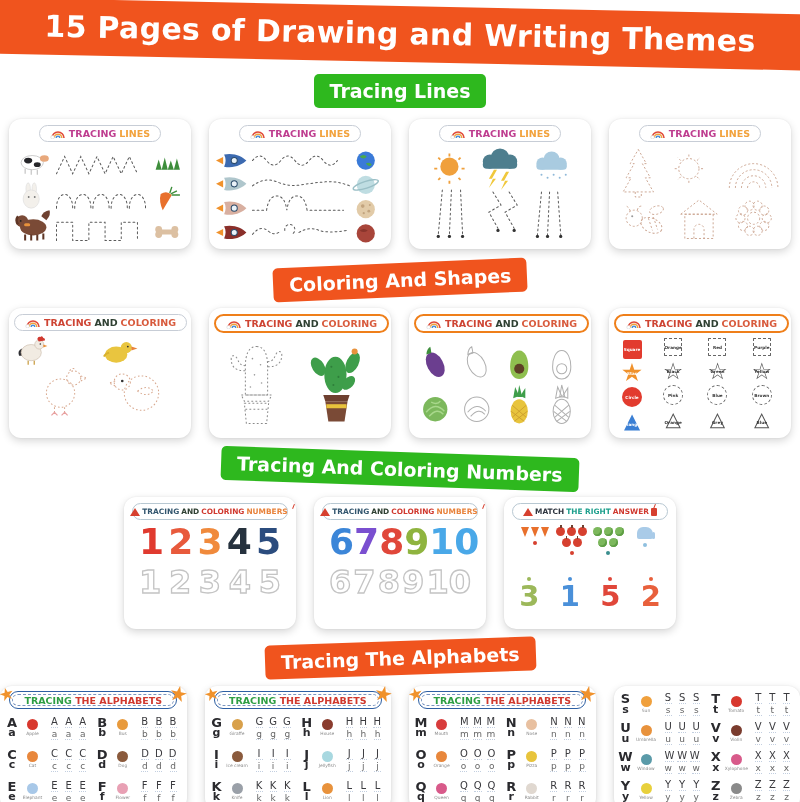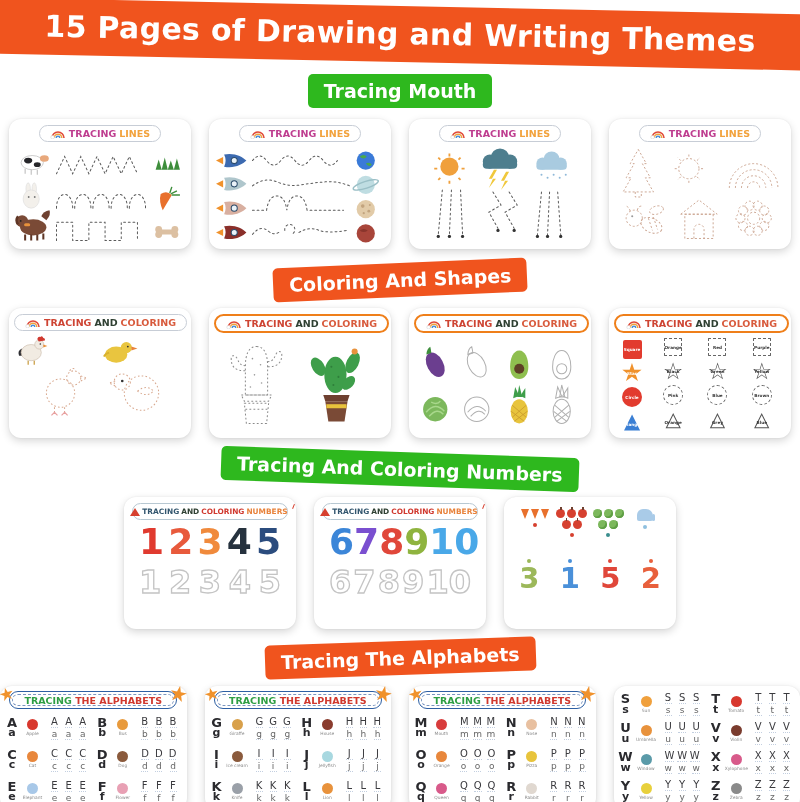--- a/index.html
+++ b/index.html
@@ -106,21 +106,21 @@
   .trL{display:flex;justify-content:space-between;padding:0 4px;font-size:9px;color:#666;}
   .trU span,.trL span{border-bottom:1px dotted #c3cfe0;min-width:7px;text-align:center;}
 </style>
 </head>
 <body>
 
 <div class="banner-top">
   <span>15 Pages of Drawing and Writing Themes</span>
 </div>
 
-<div class="slabel green lbl-1">Tracing Mouth</div>
+<div class="slabel green lbl-1">Tracing Lines</div>
 
 <div class="row row1">
 
   <div class="card">
     <div class="pill">
       <svg width="16" height="11" viewBox="0 0 16 11">
           <path d="M2,10 a6,6 0 0 1 12,0" fill="none" stroke="#E04A3A" stroke-width="1.6"></path>
           <path d="M4.2,10 a3.8,3.8 0 0 1 7.6,0" fill="none" stroke="#F0A03C" stroke-width="1.5"></path>
           <path d="M6.2,10 a1.8,1.8 0 0 1 3.6,0" fill="none" stroke="#4A90D9" stroke-width="1.4"></path>
           <circle cx="2.6" cy="9.2" r="1.8" fill="#fff" stroke="#ccc" stroke-width=".5"></circle>
@@ -621,20 +621,27 @@
     <div class="digits-trace">
         <span class="tdig">6</span>
         <span class="tdig">7</span>
         <span class="tdig">8</span>
         <span class="tdig">9</span>
         <span class="tdig">10</span>
       </div>
   </div>
 
   <div class="card">
+    <div class="pill thin">
+      <span class="tri-icon"></span>
+      <span class="c-drk2">MATCH</span>
+      <span class="c-teal">THE RIGHT</span>
+      <span class="c-redd">ANSWER</span>
+      <span class="cup-icon"></span>
+    </div>
     <div class="match-groups">
         <div class="mgroup">
           <div class="micons">
             <div class="ic-carrot"></div>
             <div class="ic-carrot"></div>
             <div class="ic-carrot"></div>
           </div>
           <div class="gdot" style="background: rgb(214, 64, 47);"></div>
         </div>
         <div class="mgroup">

